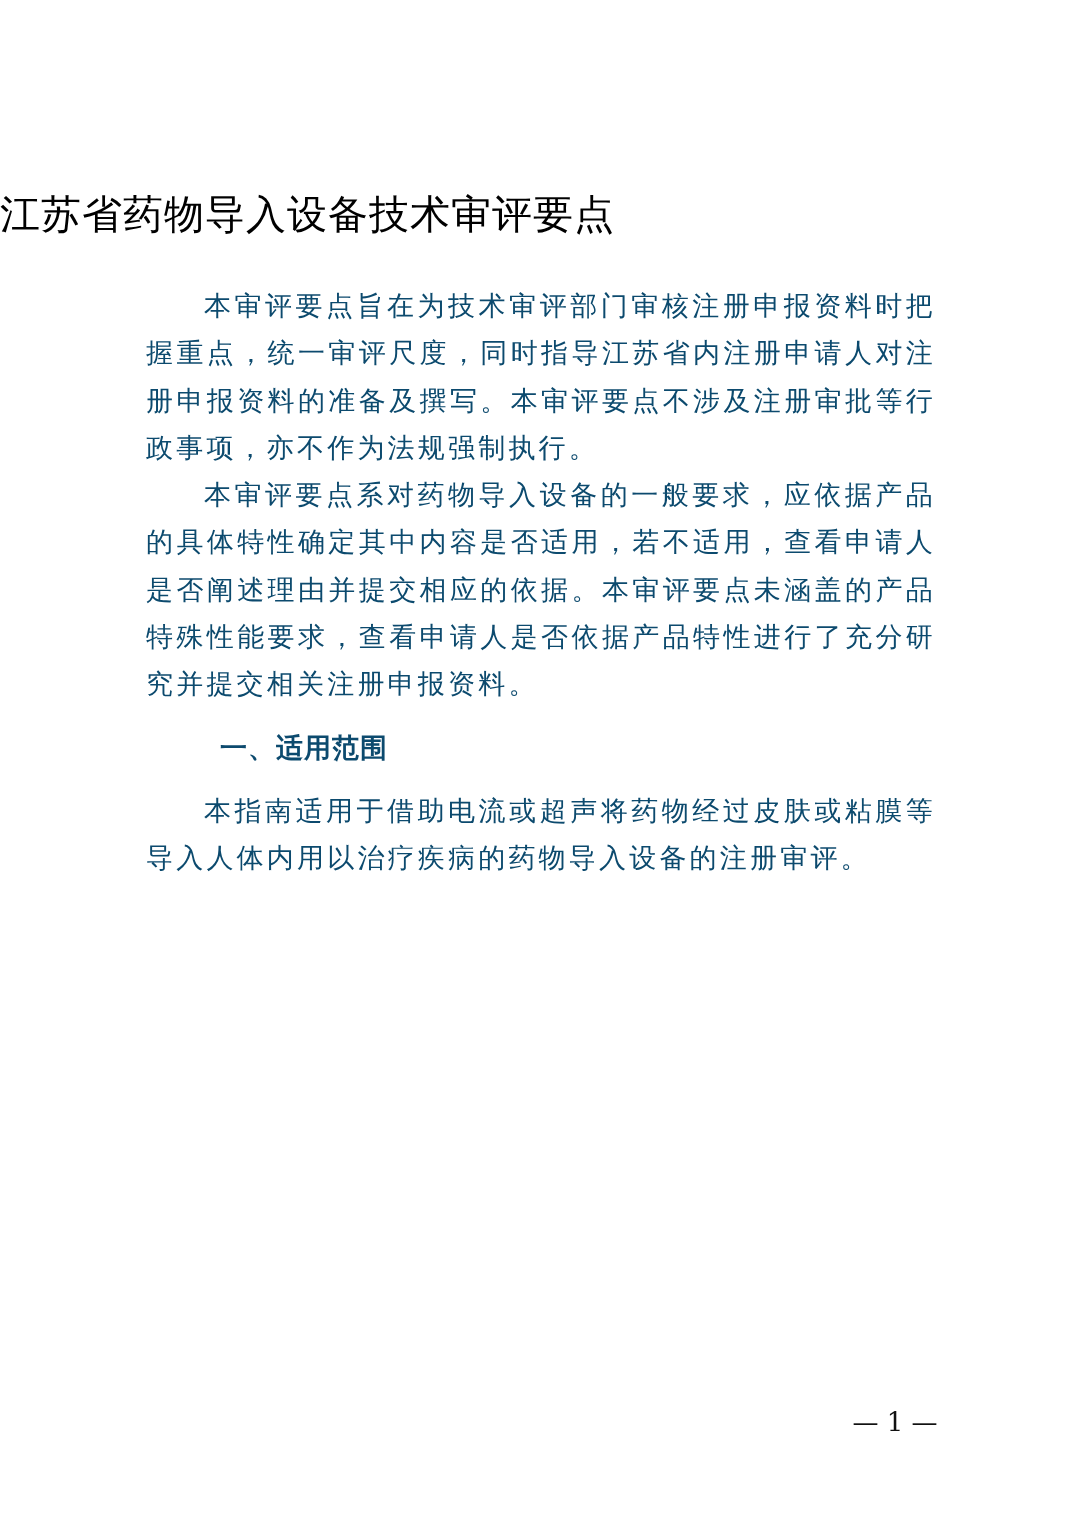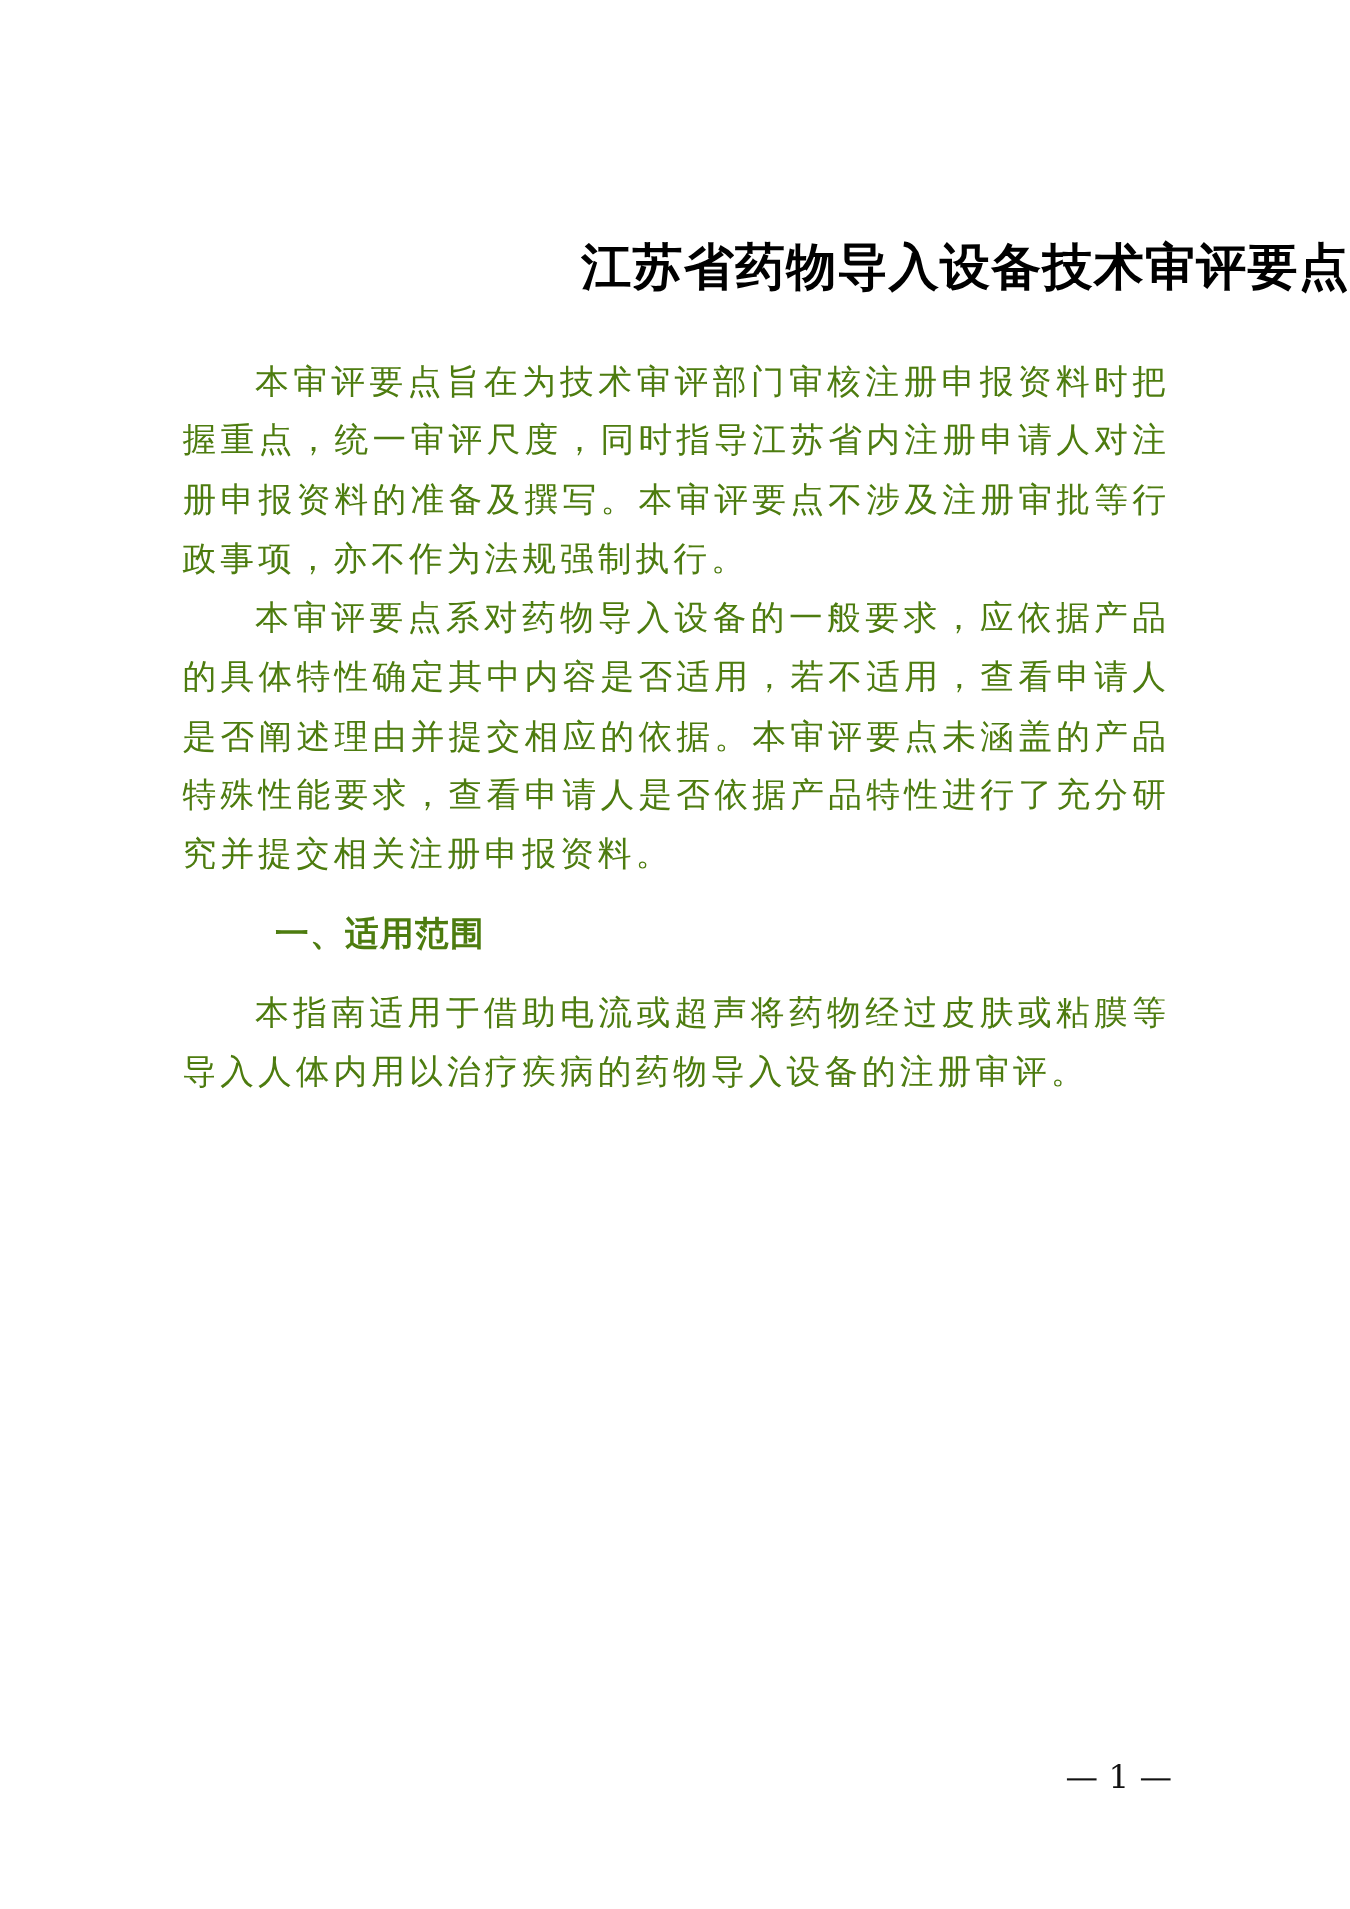--- a/index.html
+++ b/index.html
@@ -1,26 +1,26 @@
 <!DOCTYPE html>
 <html><head>
 <meta charset="utf-8">
 <style>
   html, body { margin: 0; padding: 0; background: #ffffff; }
   body { width: 1080px; height: 1527px; position: relative; overflow: hidden; color: #111; }
   .page { position: absolute; left: 0; top: 0; width: 1080px; height: 1527px; background: #fff; }
   .title {
-    position: absolute; left: 0; top: 186px; width: 1080px; text-align: right;
+    position: absolute; left: 0; top: 186px; width: 1080px; text-align: left;
     font-family: "DejaVu Serif", "Liberation Serif", serif;
-    font-weight: bold; font-size: 40px; line-height: 56px; letter-spacing: 1px; color: #000;
+    font-weight: normal; font-size: 40px; line-height: 56px; letter-spacing: 1px; color: #000;
   }
   .body {
     position: absolute; left: 146px; top: 282px; width: 790px;
     font-family: "DejaVu Sans", "Liberation Sans", sans-serif;
-    font-size: 27px; line-height: 47.3px; letter-spacing: 3.2px; color: #4d7c0f;
+    font-size: 27px; line-height: 47.3px; letter-spacing: 3.2px; color: #0c4a6e;
     text-align: justify; text-justify: inter-character;
   }
   .para { margin: 0; text-indent: 58px; }
   .heading {
     margin: 16px; text-indent: 58px; font-weight: bold; letter-spacing: 1px;
     font-family: "DejaVu Sans", "Liberation Sans", sans-serif;
   }
   .page-number {
     position: absolute; left: 850px; top: 1407px; width: 90px; text-align: center;
     font-family: "DejaVu Serif", "Liberation Serif", serif; font-size: 26px; color: #111;

